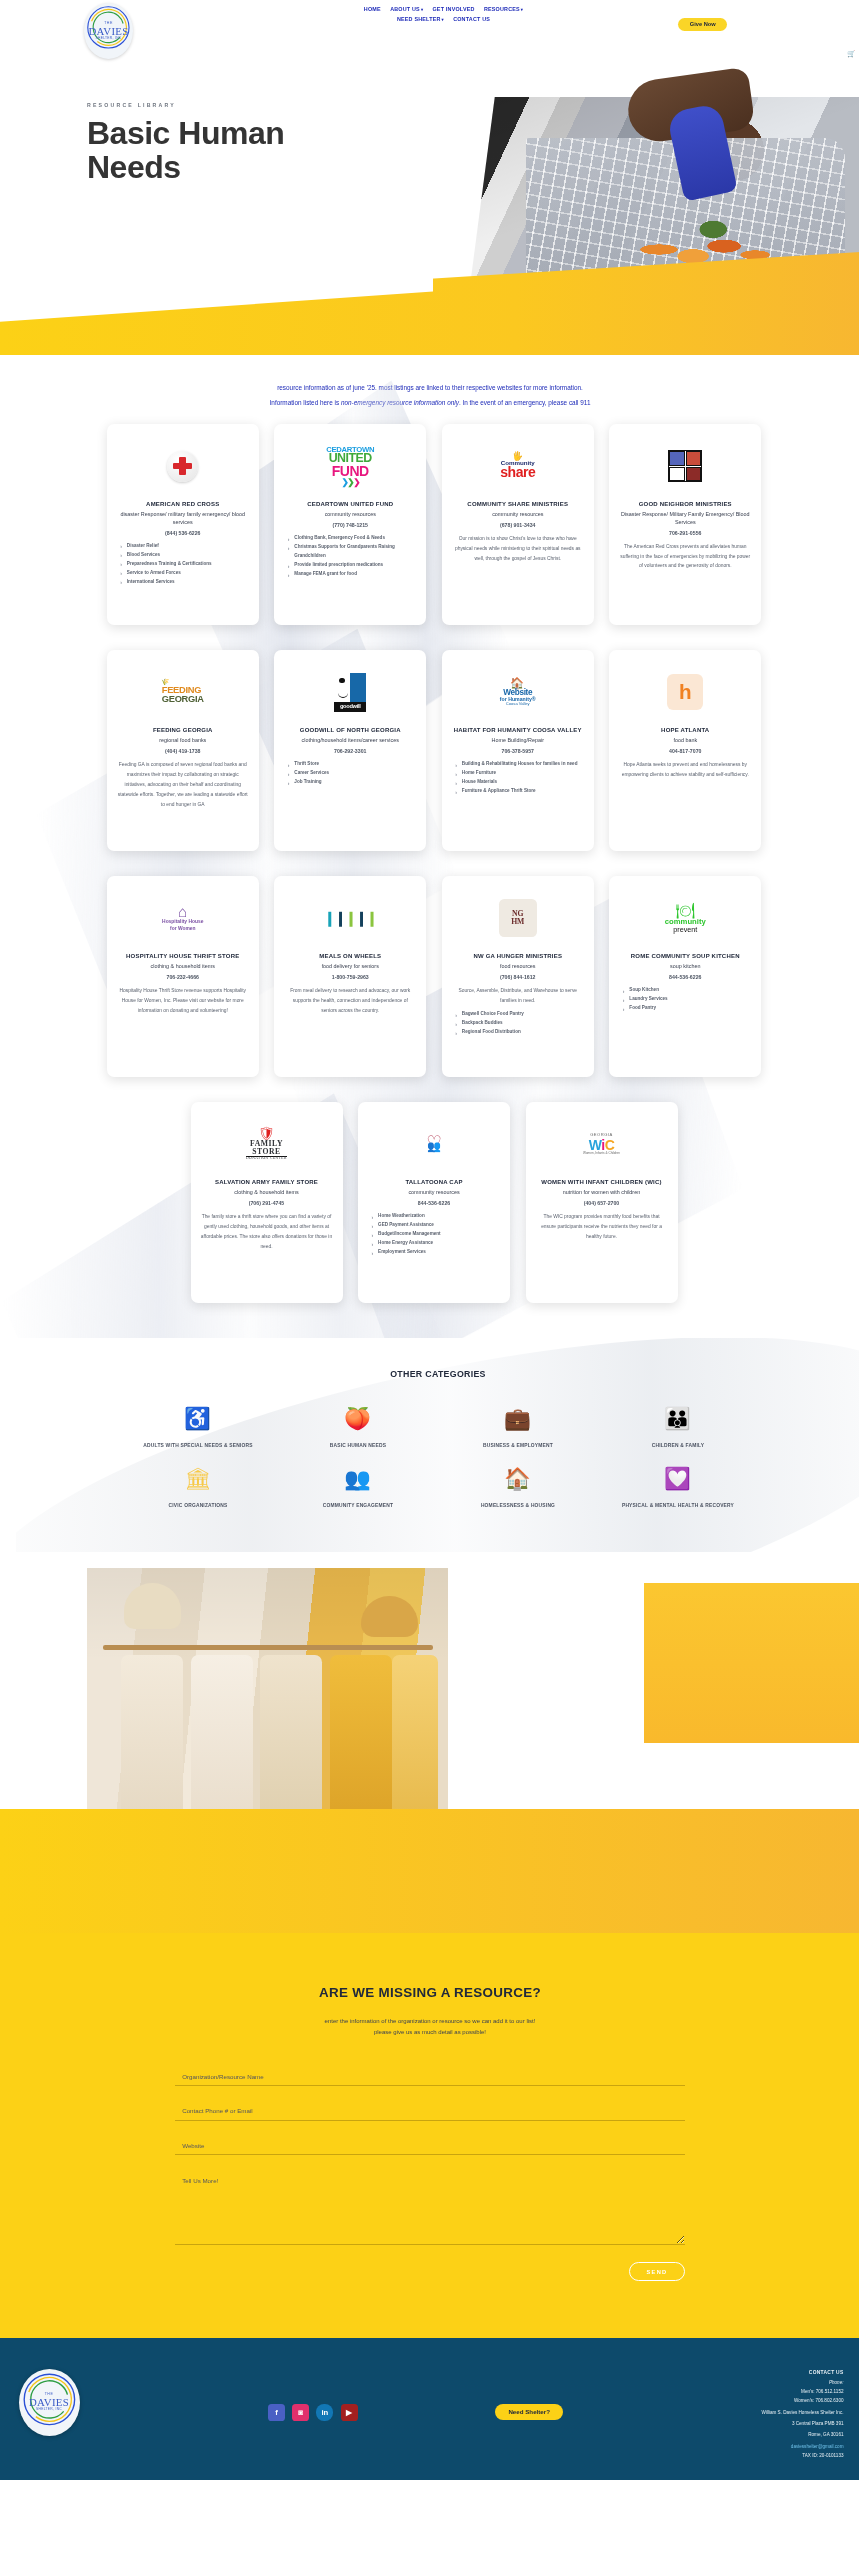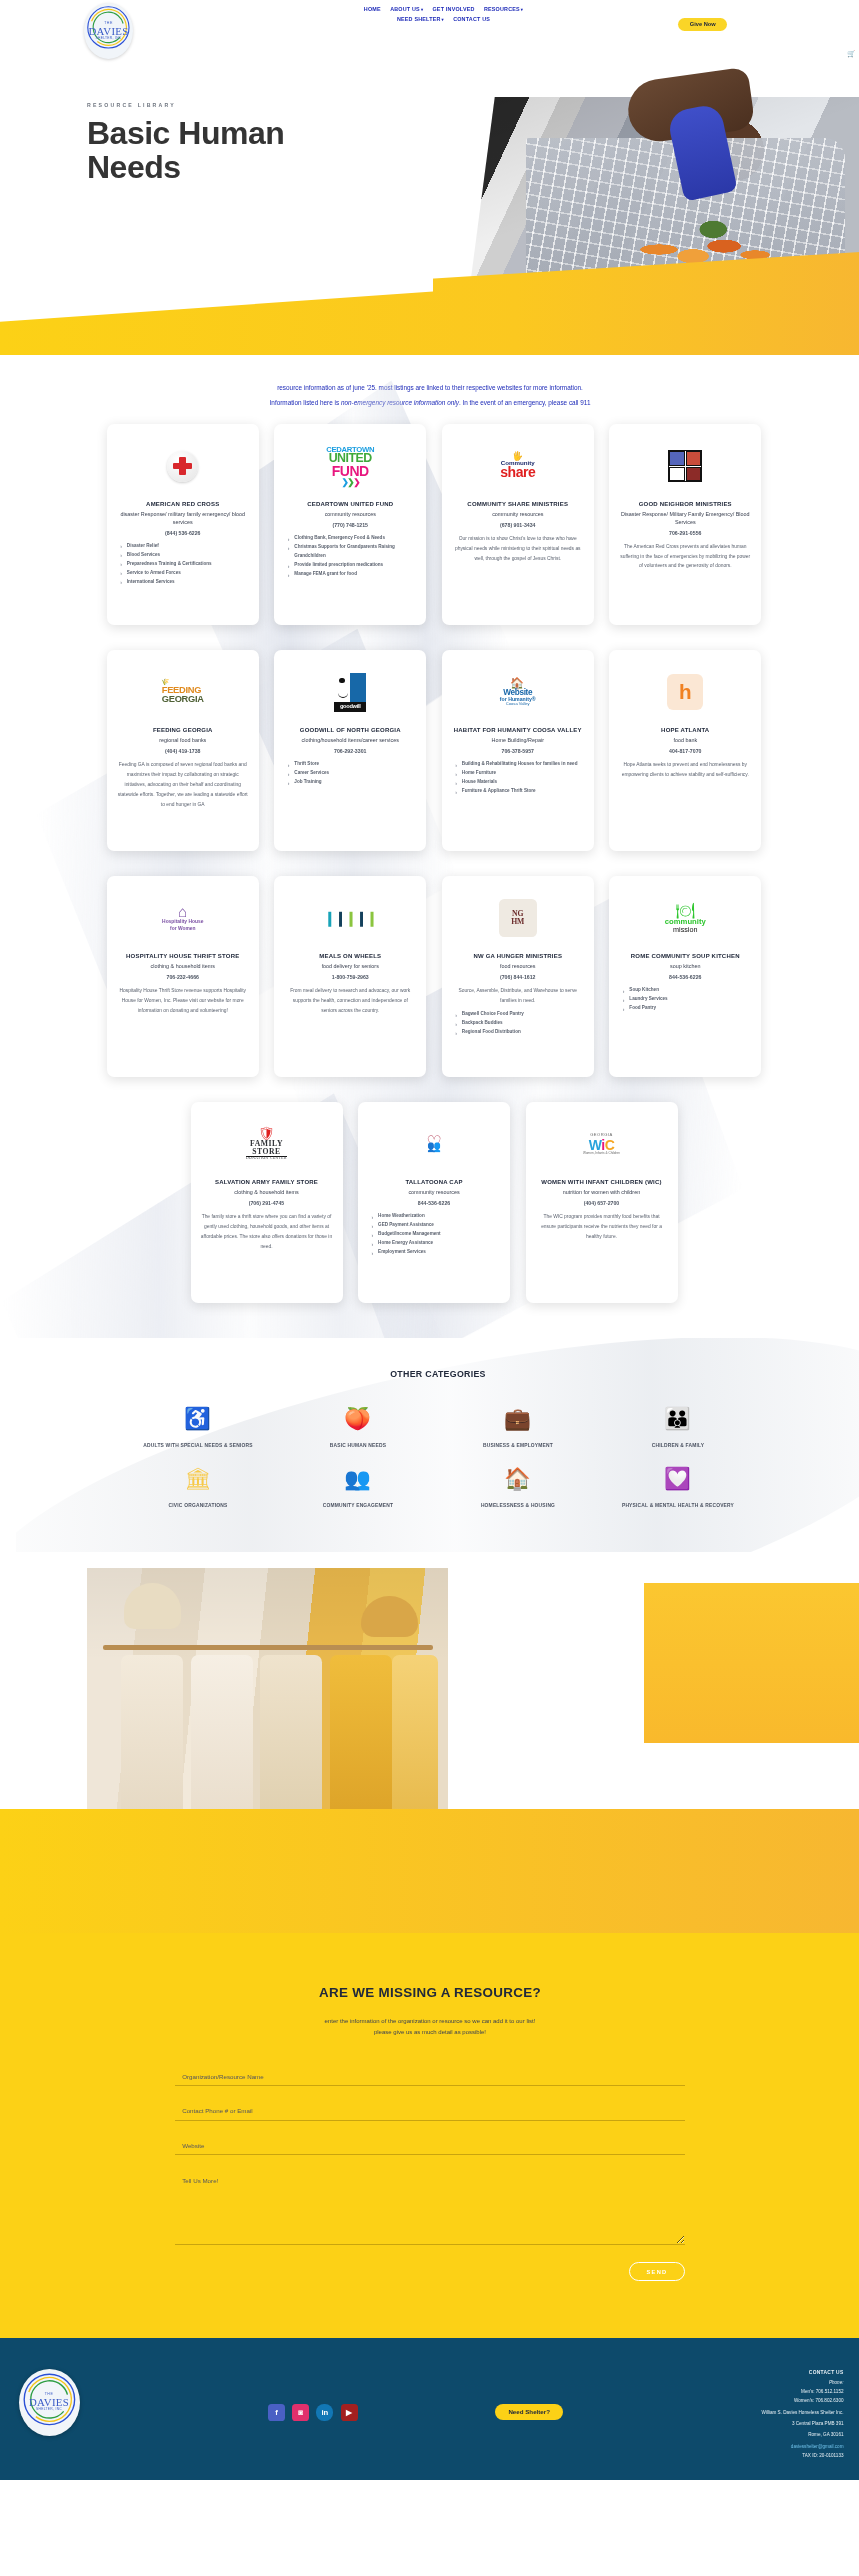--- a/index.html
+++ b/index.html
@@ -661,21 +661,21 @@
         <li>Bagwell Choice Food Pantry</li>
         <li>Backpack Buddies</li>
         <li>Regional Food Distribution</li>
       </ul>
     </div>
     <div class="card">
       <div class="card-logo">
         <div class="ck">
             <span class="blob">🍽</span>
             <div class="c1">community</div>
-            <div class="c2">mission</div>
+            <div class="c2">prevent</div>
           </div>
       </div>
       <div class="card-name">ROME COMMUNITY SOUP KITCHEN</div>
       <div class="card-cat">soup kitchen</div>
       <div class="card-phone">844-536-6226</div>
       <ul class="card-list">
         <li>Soup Kitchen</li>
         <li>Laundry Services</li>
         <li>Food Pantry</li>
       </ul>

